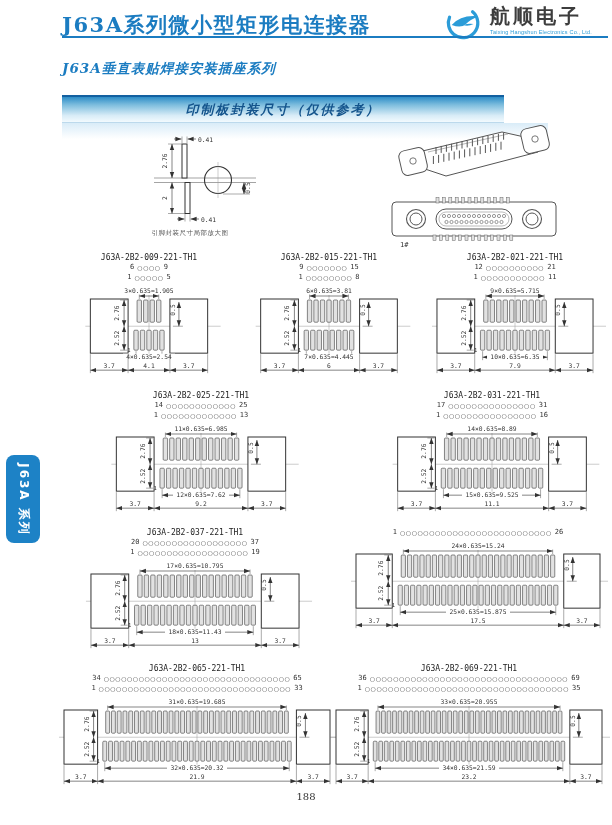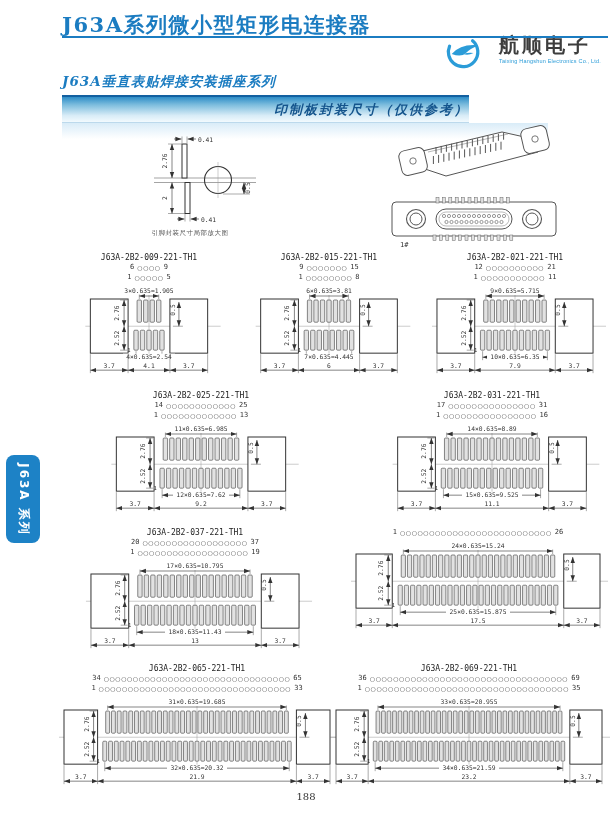--- a/index.html
+++ b/index.html
@@ -2,32 +2,32 @@
 <html><head>
 <meta charset="utf-8">
 <style>
   html,body{margin:0;padding:0;background:#fff;}
   .page{position:relative;width:612px;height:825px;background:#ffffff;overflow:hidden;
         font-family:"Liberation Sans",sans-serif;}
   
   .hdr-title{position:absolute;left:62px;top:11px;font-family:"DejaVu Serif",serif;
              font-weight:bold;font-size:21px;letter-spacing:1.5px;color:#1b7cc1;}
   .hdr-rule{position:absolute;left:62px;top:36px;width:546px;height:2px;background:#1b7cc1;}
-  .logo{position:absolute;left:444px;top:4px;display:flex;align-items:flex-start;gap:13px;margin-top:29px;}
+  .logo{position:absolute;left:444px;top:4px;display:flex;align-items:flex-start;gap:4px;}
   .logo-ic{width:42px;height:38px;}
   .brand{font-family:"DejaVu Sans",sans-serif;font-weight:bold;font-size:20px;
          letter-spacing:3px;color:#3d3d3d;line-height:24px;}
   .brand-sub{font-size:5.5px;color:#2b9cd8;letter-spacing:.2px;margin-top:1px;}
   
-  .subtitle{position:absolute;left:62px;top:73px;font-family:"DejaVu Serif",serif;
+  .subtitle{position:absolute;left:62px;top:60px;font-family:"DejaVu Serif",serif;
             font-weight:bold;font-style:italic;font-size:13.5px;color:#1b7cc1;letter-spacing:1px;}
-  .banner{position:absolute;left:62px;top:95px;width:407px;height:25px;
+  .banner{position:absolute;left:62px;top:95px;width:442px;height:25px;
           background:linear-gradient(180deg,#2e8dc7 0%,#7fbede 32%,#d8ecf7 74%,#f2fafe 100%);
           border-top:2px solid #1360a0;border-bottom:1px solid #bcd9ec;
-          display:flex;align-items:center;justify-content:flex-end;}
+          display:flex;align-items:center;justify-content:center;}
   .banner span{font-family:"DejaVu Serif",serif;font-weight:bold;font-style:italic;
                font-size:13px;color:#14548c;letter-spacing:2px;}
   .fade{position:absolute;left:62px;top:123px;width:486px;height:16px;
         background:linear-gradient(#d9ecf8,rgba(255,255,255,0));}
   
   .side-tab{position:absolute;left:6px;top:455px;width:34px;height:88px;background:#1d82c6;
             border-radius:8px;display:flex;align-items:center;justify-content:center;}
   .side-tab span{transform:rotate(90deg);white-space:nowrap;color:#fff;font-weight:bold;
                  font-size:12px;letter-spacing:2px;font-family:"DejaVu Sans",sans-serif;}
   

